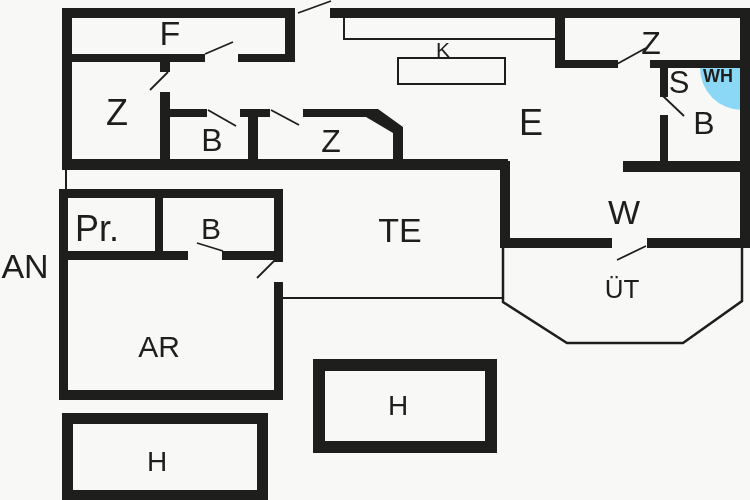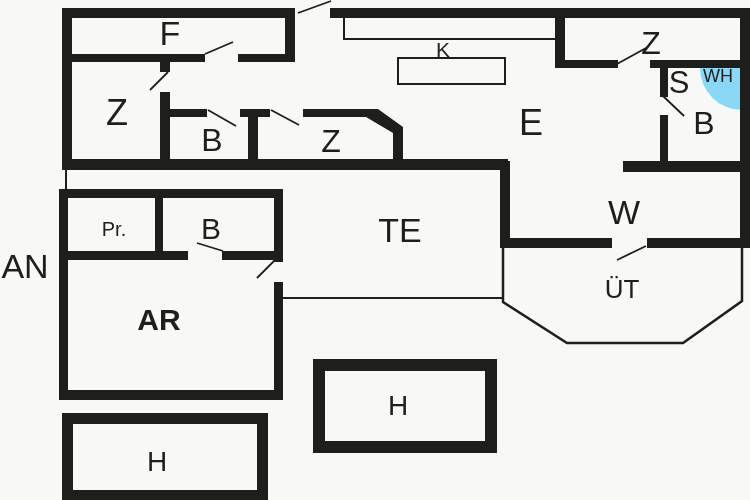--- a/index.html
+++ b/index.html
@@ -88,25 +88,25 @@
   </svg>
 
   <div class="room-label" style="left:170px;top:33px;font-size:34px;">F</div>
   <div class="room-label" style="left:117px;top:113px;font-size:36px;">Z</div>
   <div class="room-label" style="left:212px;top:140px;font-size:32px;">B</div>
   <div class="room-label" style="left:331px;top:141px;font-size:32px;">Z</div>
   <div class="room-label" style="left:443px;top:49px;font-size:21px;">K</div>
   <div class="room-label" style="left:531px;top:123px;font-size:36px;">E</div>
   <div class="room-label" style="left:651px;top:43px;font-size:32px;">Z</div>
   <div class="room-label" style="left:679px;top:82px;font-size:31px;">S</div>
-  <div class="room-label" style="left:718px;top:76px;font-size:18px;font-weight:400;">WH</div>
+  <div class="room-label" style="left:718px;top:76px;font-size:18px;font-weight:700;">WH</div>
   <div class="room-label" style="left:704px;top:123px;font-size:32px;">B</div>
   <div class="room-label" style="left:624px;top:212px;font-size:34px;">W</div>
   <div class="room-label" style="left:400px;top:230px;font-size:34px;">TE</div>
   <div class="room-label" style="left:622px;top:289px;font-size:26px;">ÜT</div>
-  <div class="room-label" style="left:114px;top:229px;font-size:20px;">Pr.</div>
+  <div class="room-label" style="left:97px;top:229px;font-size:36px;">Pr.</div>
   <div class="room-label" style="left:211px;top:229px;font-size:30px;">B</div>
   <div class="room-label" style="left:25px;top:266px;font-size:34px;">AN</div>
-  <div class="room-label" style="left:159px;top:320px;font-size:30px;font-weight:bold;">AR</div>
+  <div class="room-label" style="left:159px;top:347px;font-size:30px;">AR</div>
   <div class="room-label" style="left:398px;top:406px;font-size:28px;">H</div>
   <div class="room-label" style="left:157px;top:462px;font-size:28px;">H</div>
 
 </div>
 
 </body></html>

